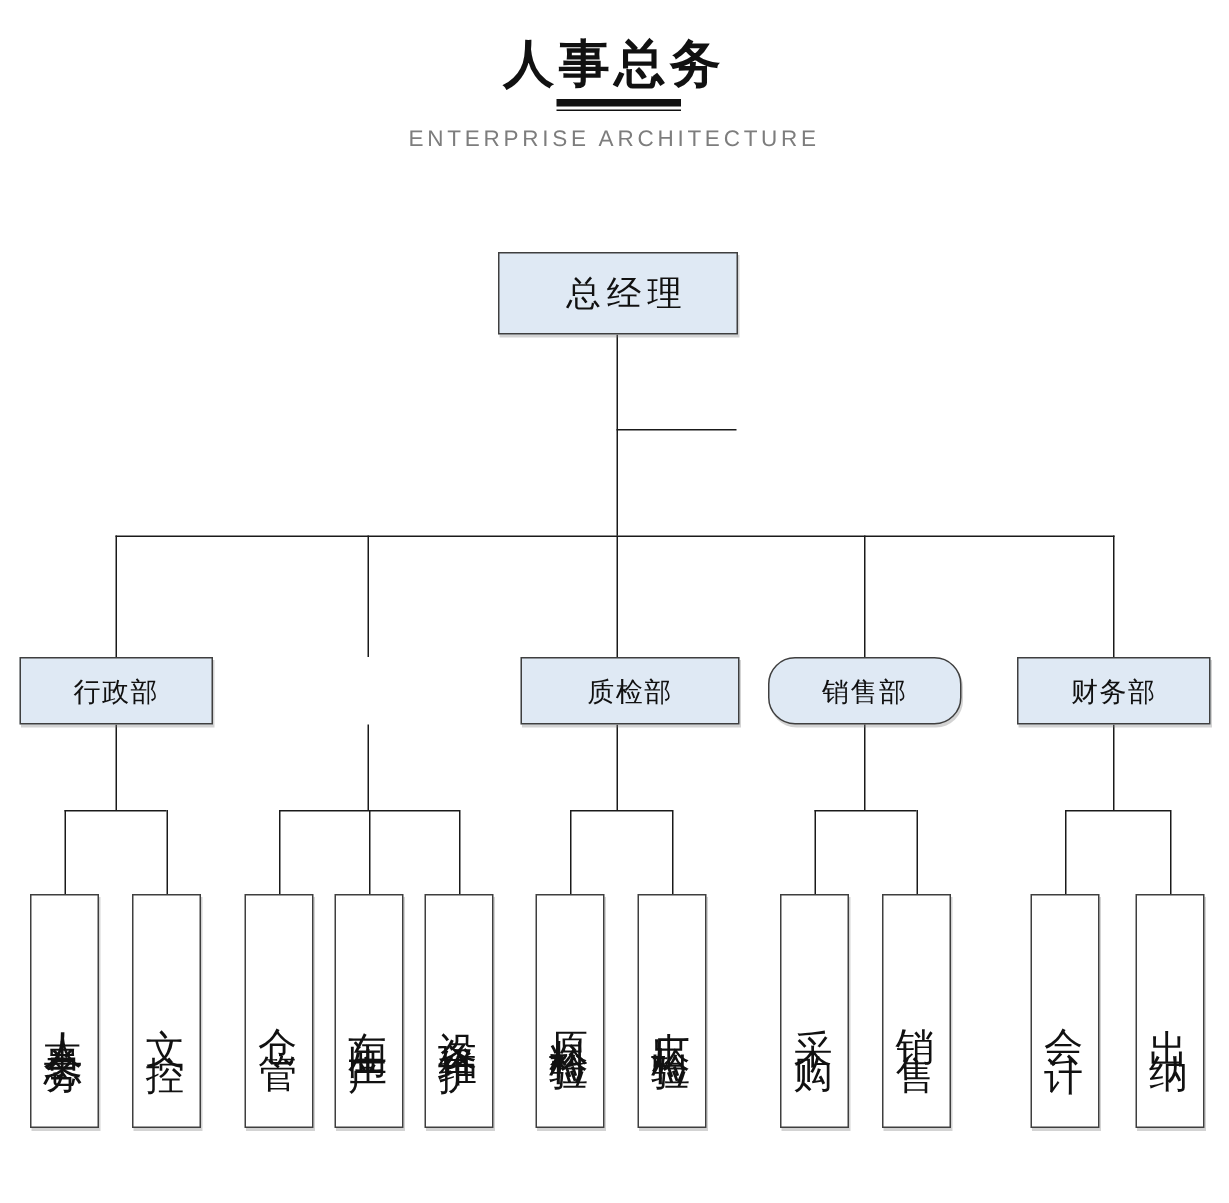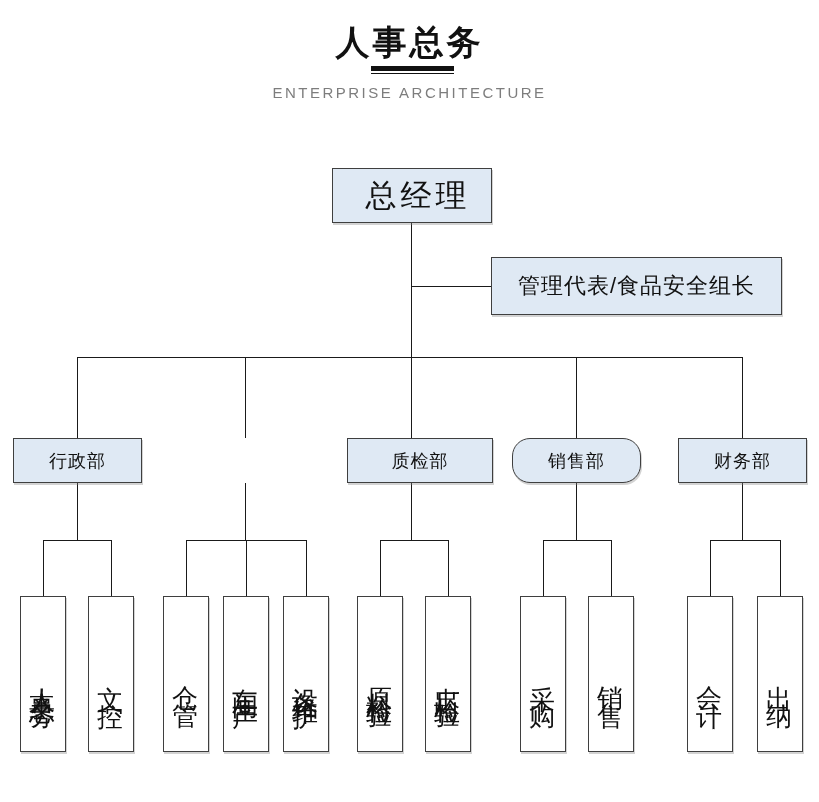--- a/index.html
+++ b/index.html
@@ -52,21 +52,21 @@
     position: absolute;
     background: var(--node_fill);
     border: 1.5px solid var(--node_border);
     box-shadow: 1px 2px 0 rgba(130,130,130,0.35);
     display: flex;
     align-items: center;
     justify-content: center;
     color: #111;
   }
   .node.white { background: #ffffff; }
-  .node.top { font-size: 31px; letter-spacing: 4px; padding-left: 12px; }
+  .node.top { font-size: 23px; letter-spacing: 4px; padding-left: 12px; }
   .node.rep { font-size: 22px; letter-spacing: 1px; }
   .node.dept { font-size: 18px; letter-spacing: 1px; }
   .vnode span {
     display: block;
     writing-mode: vertical-rl;
     text-orientation: upright;
     font-size: 26px;
   }
   .vnode.v2 span { letter-spacing: 18px; margin-bottom: -18px; }
   .vnode.v4 span { letter-spacing: 5px;  margin-bottom: -5px; }
@@ -114,23 +114,20 @@
   <div class="v" style="left:448px; top:540px; height:56px;"></div>
   <div class="v" style="left:543px; top:540px; height:56px;"></div>
   <div class="v" style="left:611px; top:540px; height:56px;"></div>
   <div class="v" style="left:710px; top:540px; height:56px;"></div>
   <div class="v" style="left:780px; top:540px; height:56px;"></div>
 
   <div class="node top" style="left:332px; top:168px; width:160px; height:55px;">
     <span>总经理</span>
   </div>
 
-  <div class="node rep" style="left:491px; top:257px; width:291px; height:58px;">
-    <span>管理代表/食品安全组长</span>
-  </div>
 
   <div class="node dept" style="left:13px; top:438px; width:129px; height:45px;">
     <span>行政部</span>
   </div>
   <div class="node dept" style="left:347px; top:438px; width:146px; height:45px;">
     <span>质检部</span>
   </div>
   <div class="node dept" style="left:512px; top:438px; width:129px; height:45px;border-radius:18px;">
     <span>销售部</span>
   </div>

